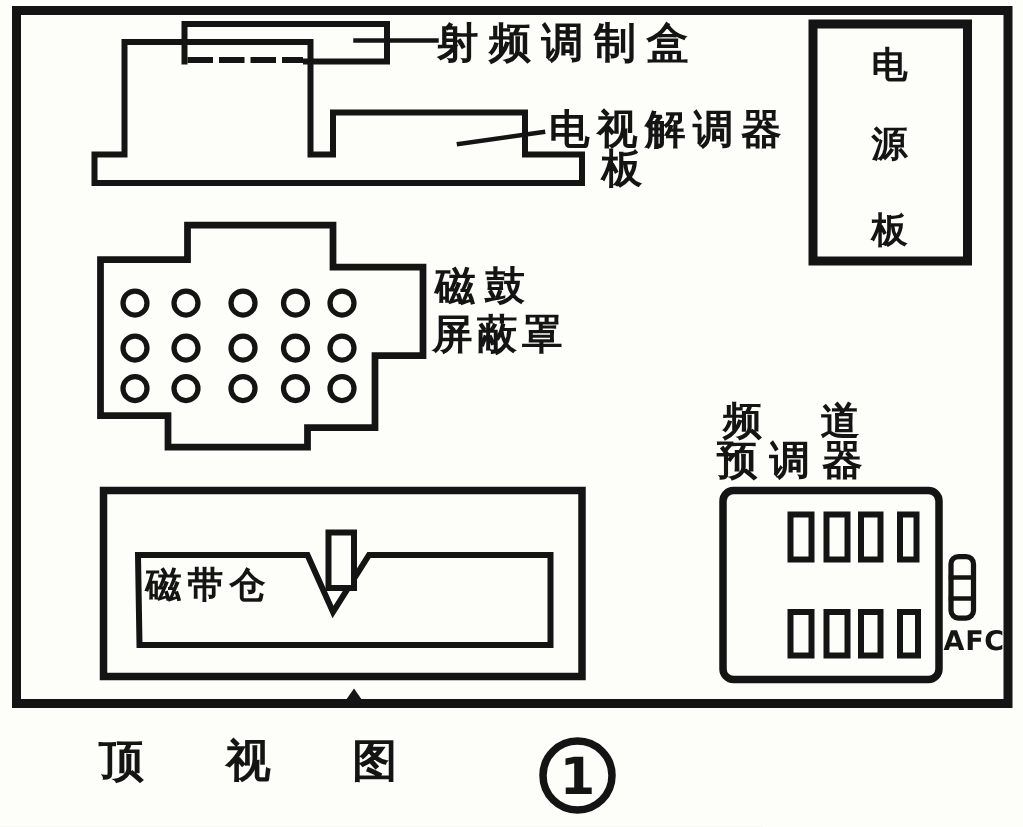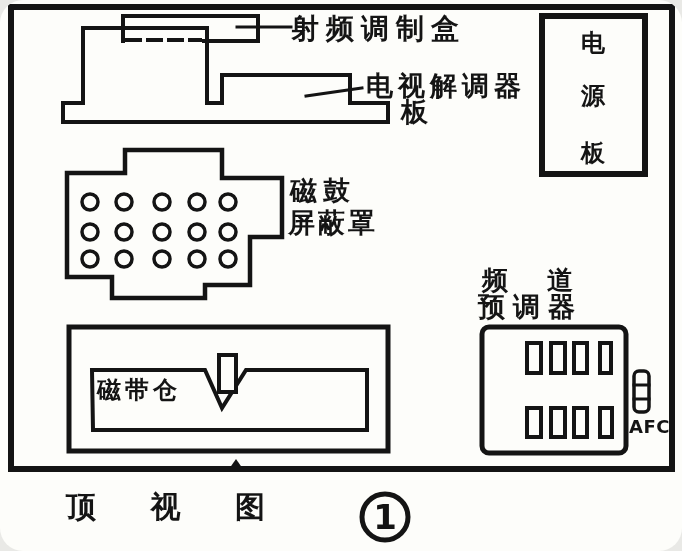--- a/index.html
+++ b/index.html
@@ -1,20 +1,20 @@
 <!DOCTYPE html>
 <html style="--ink: #141414; --paper: #fdfdfa;"><head>
 <meta charset="utf-8">
 <style>
   :root { --ink:#141414; --paper:#fdfdfa; }
   html,body { margin:0; padding:0; }
   body { background:#e9e9e6; font-family:"DejaVu Sans",sans-serif; }
   .stage {
     position:relative; width:682px; height:551px;
-    background:var(--paper); overflow:hidden;border-radius:23px;
+    background:var(--paper); overflow:hidden;
   }
   svg.diagram { position:absolute; left:0; top:0; }
   .s  { stroke:var(--ink); fill:none; stroke-linejoin:miter; stroke-linecap:square; }
   .pf { fill:var(--paper); }
   .if { fill:var(--ink); stroke:none; }
   .lbl {
     font-family:"DejaVu Sans",sans-serif;
     font-weight:700; fill:var(--ink); stroke:none;
   }
 </style>

